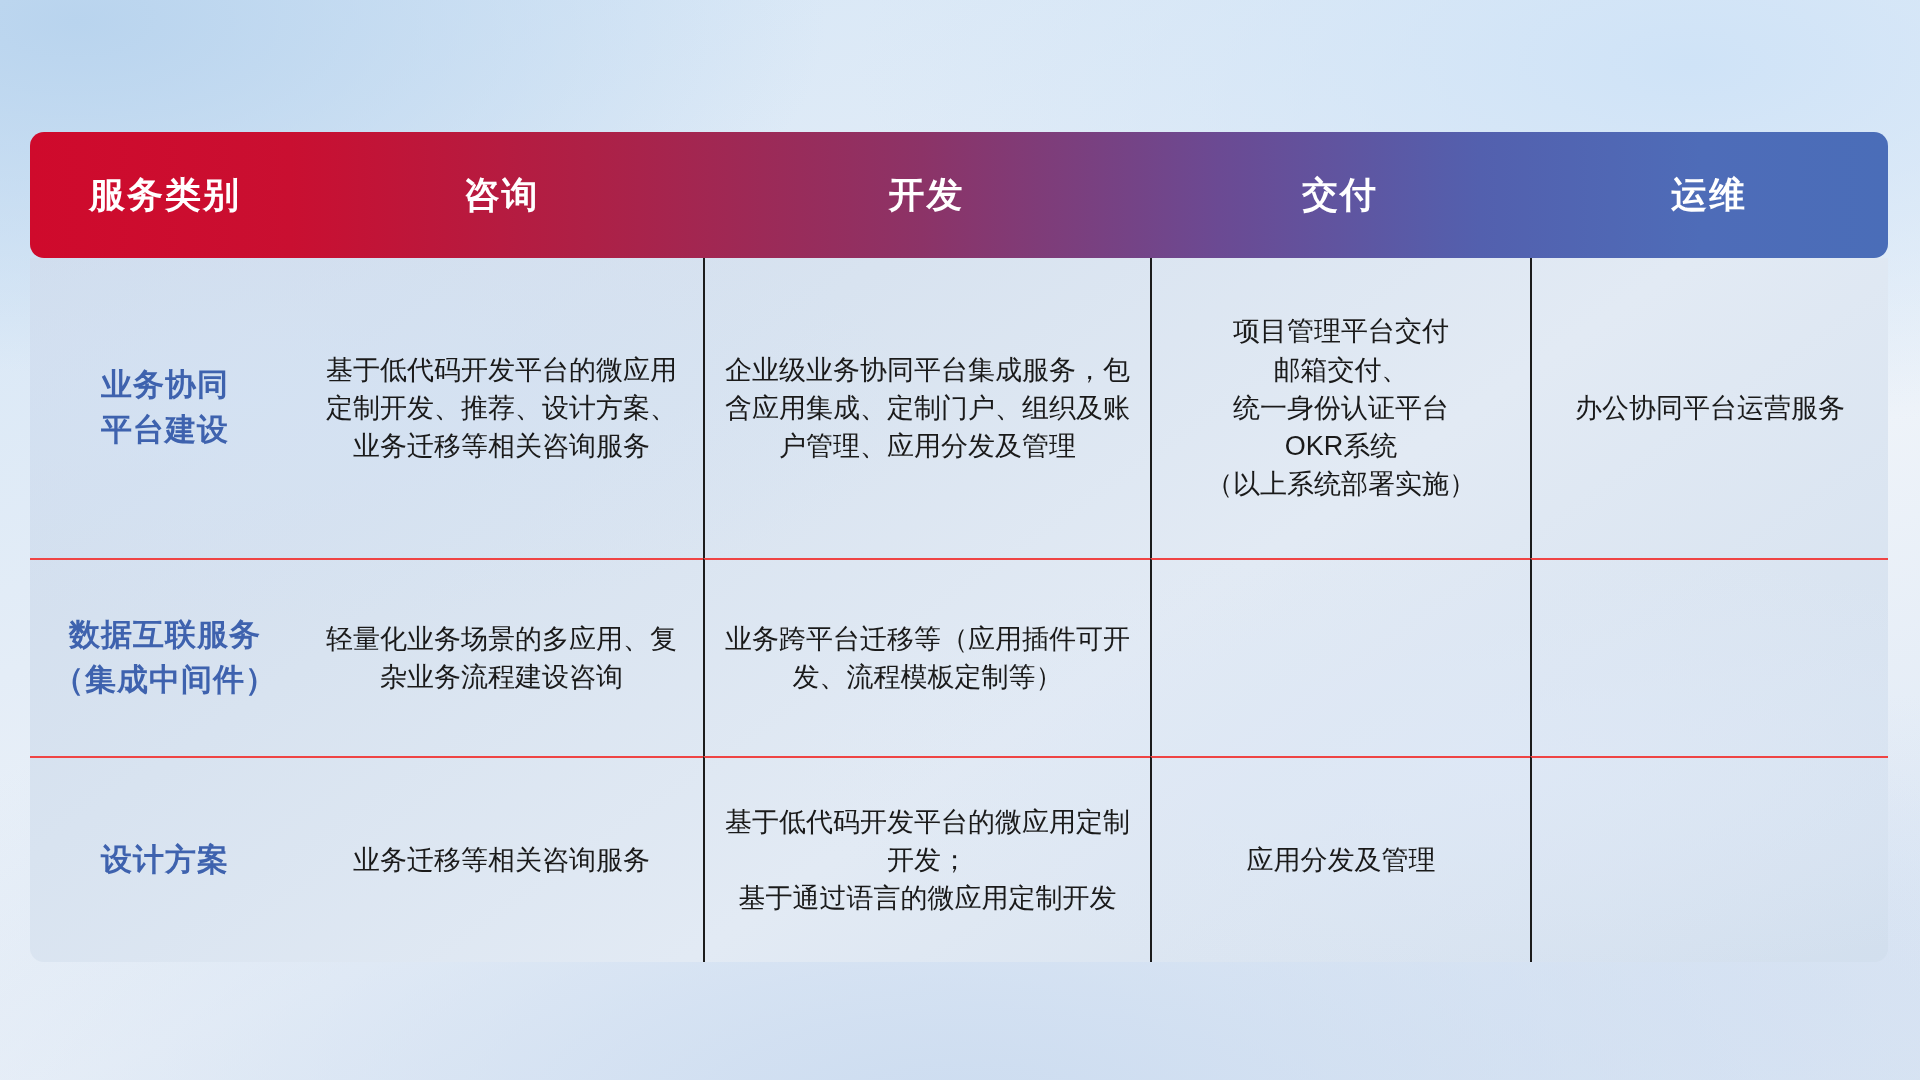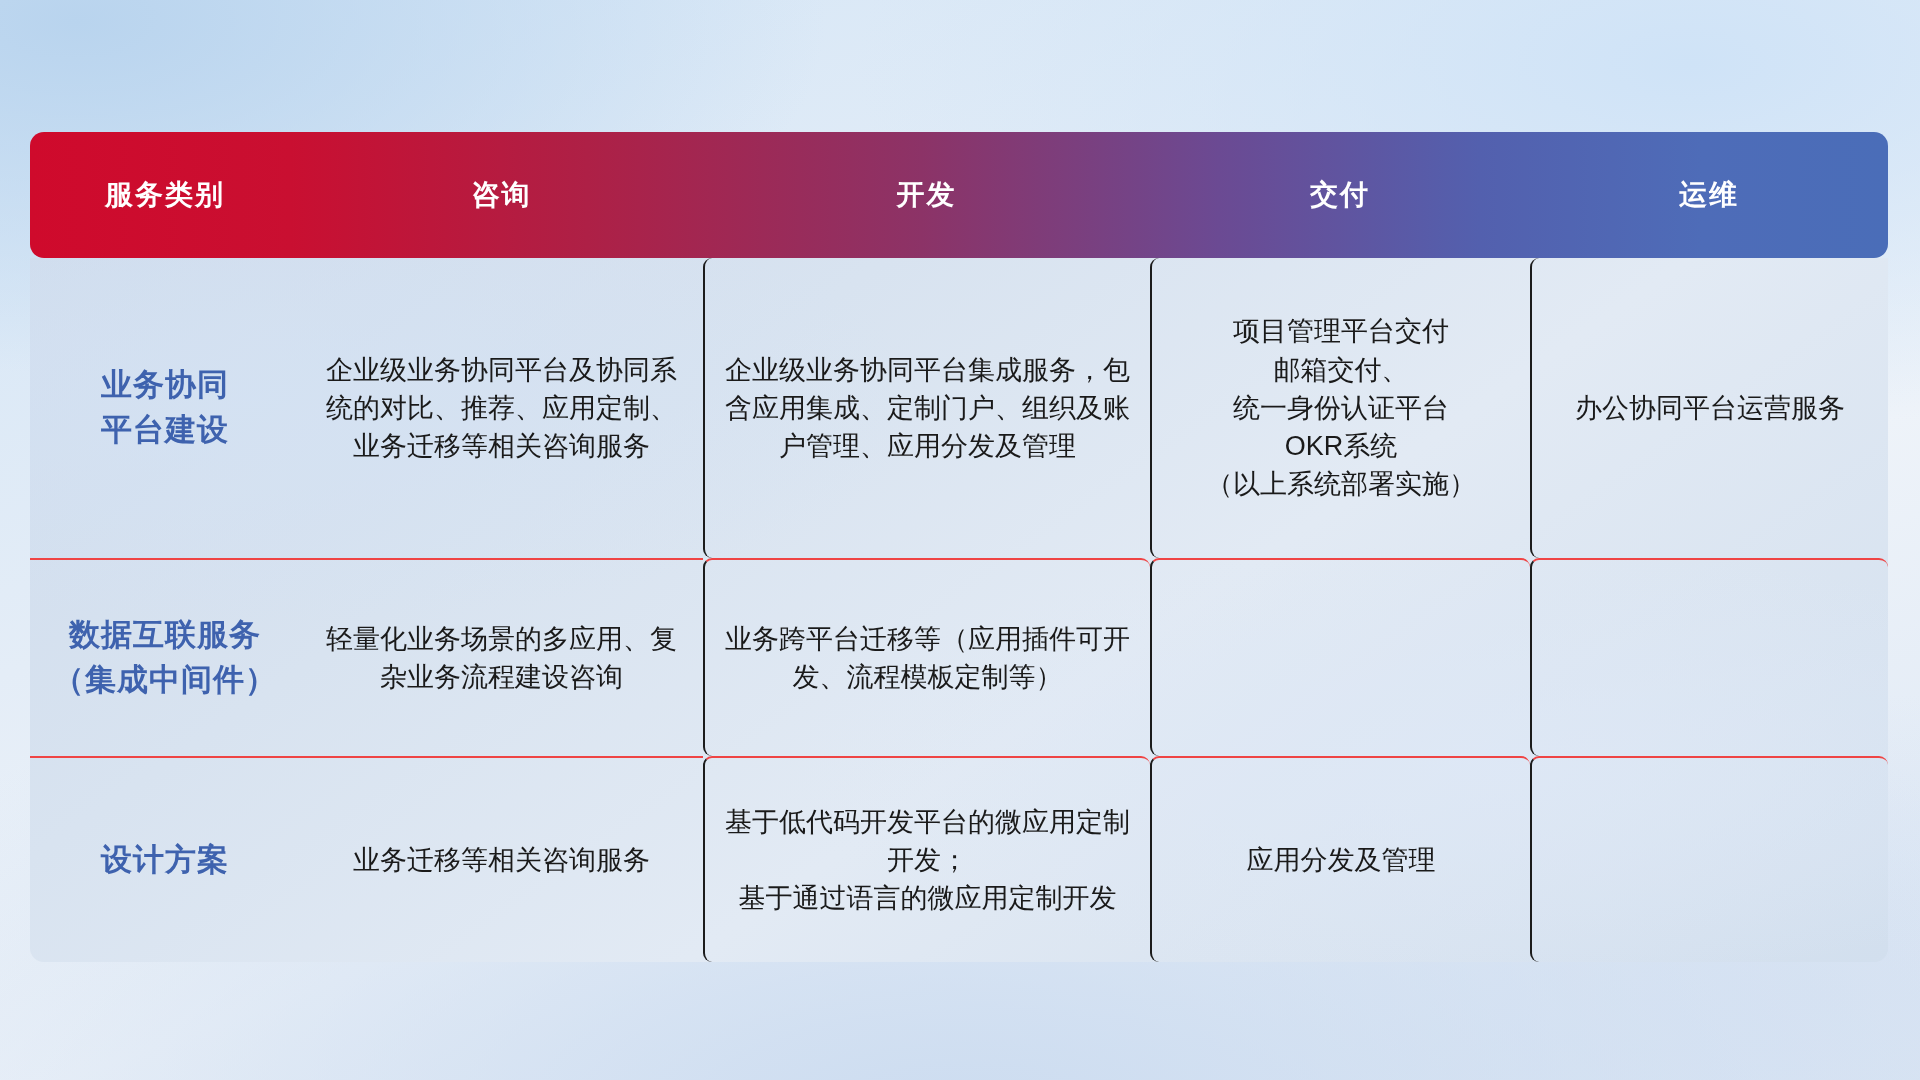--- a/index.html
+++ b/index.html
@@ -73,21 +73,21 @@
         #8c3367 48%,
         #6b4a93 64%,
         #5360ae 78%,
         #4e6cb8 90%,
         #4a6db8 100%);
   }
 
   .hdr-row { position: relative; z-index: 3; height: 126px; }
   .hdr-cell {
     color: #ffffff;
-    font-size: 28px;
+    font-size: 36px;
     font-weight: bold;
     text-align: center;
     letter-spacing: 2px;
     vertical-align: middle;
     height: 126px;
   }
 
   
   .body-row { position: relative; z-index: 3; }
 
@@ -105,21 +105,21 @@
     font-size: 31px;
     font-weight: bold;
     line-height: 1.45;
     letter-spacing: 1px;
     text-align: center;
     vertical-align: middle;
     padding: 8px 10px;
   }
 
   
-  .vline-l { border-left: 2px solid #1c1c1c; border-radius: 9px; }
+  .vline-l { border-left: 2px solid #1c1c1c; }
   
   .hline-t { border-top: 2px solid #ef4444; }
 
   .r1 { height: 300px; }
   .r2 { height: 198px; }
   .r3 { height: 206px; }
 
   .nowrap-lines { white-space: pre-line; }
 </style>
 </head>
@@ -149,21 +149,21 @@
         <th class="hdr-cell">交付</th>
         <th class="hdr-cell">运维</th>
       </tr>
     </thead>
 
     <tbody>
 
       <tr class="body-row r1">
         <td class="label-cell nowrap-lines">业务协同
 平台建设</td>
-        <td class="cell">企业级业务协同平台及协同系统的对比、推荐、应用定制、业务迁移等相关咨询服务</td>
+        <td class="cell">基于低代码开发平台的微应用定制开发、推荐、设计方案、业务迁移等相关咨询服务</td>
         <td class="cell vline-l">企业级业务协同平台集成服务，包含应用集成、定制门户、组织及账户管理、应用分发及管理</td>
         <td class="cell vline-l nowrap-lines">项目管理平台交付
 邮箱交付、
 统一身份认证平台
 OKR系统
 （以上系统部署实施）</td>
         <td class="cell vline-l">办公协同平台运营服务</td>
       </tr>
 
       <tr class="body-row r2">

